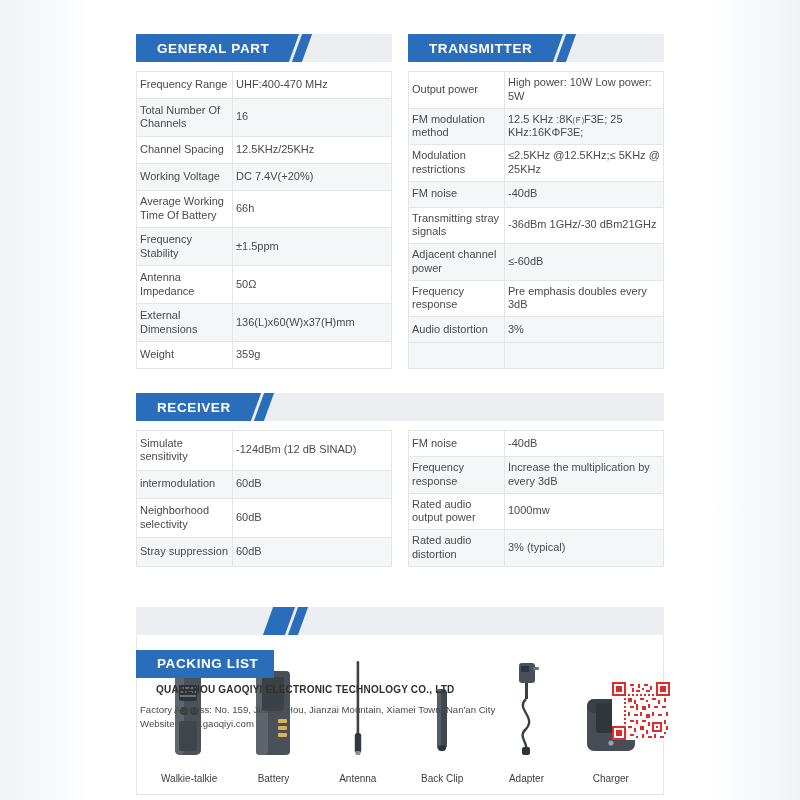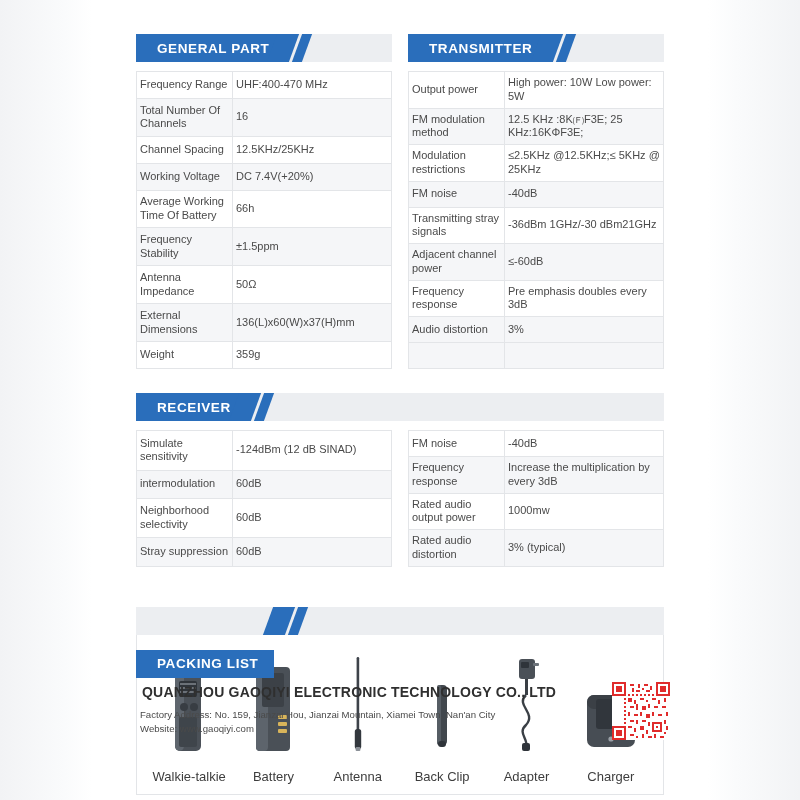--- a/index.html
+++ b/index.html
@@ -101,36 +101,36 @@
     align-items:flex-end;
     justify-content:space-around;
     padding:0 10px 10px;
   }
   .pack-item { width:76px; text-align:center; }
   .pack-art {
     height:104px;
     display:flex; align-items:flex-end; justify-content:center;
   }
   .pack-label {
-    font-size:13px;
+    font-size:10px;
     color:#3d3d3d;
     margin-top:18px;
   }
 
   
   .footer {
     position:absolute;
     left:136px; top:684px; width:528px;
   }
   .footer-company {
-    font-size:14px;
+    font-size:10px;
     font-weight:bold;
     color:#2f2f2f;
     letter-spacing:.2px;
-    margin-left:6px;
+    margin-left:20px;
   }
   .footer-line {
     font-size:9.6px;
     color:#4a4a4a;
     margin-top:9px;
     margin-left:4px;
   }
   .footer-line.second { margin-top:3px; }
   .qr {
     position:absolute;

